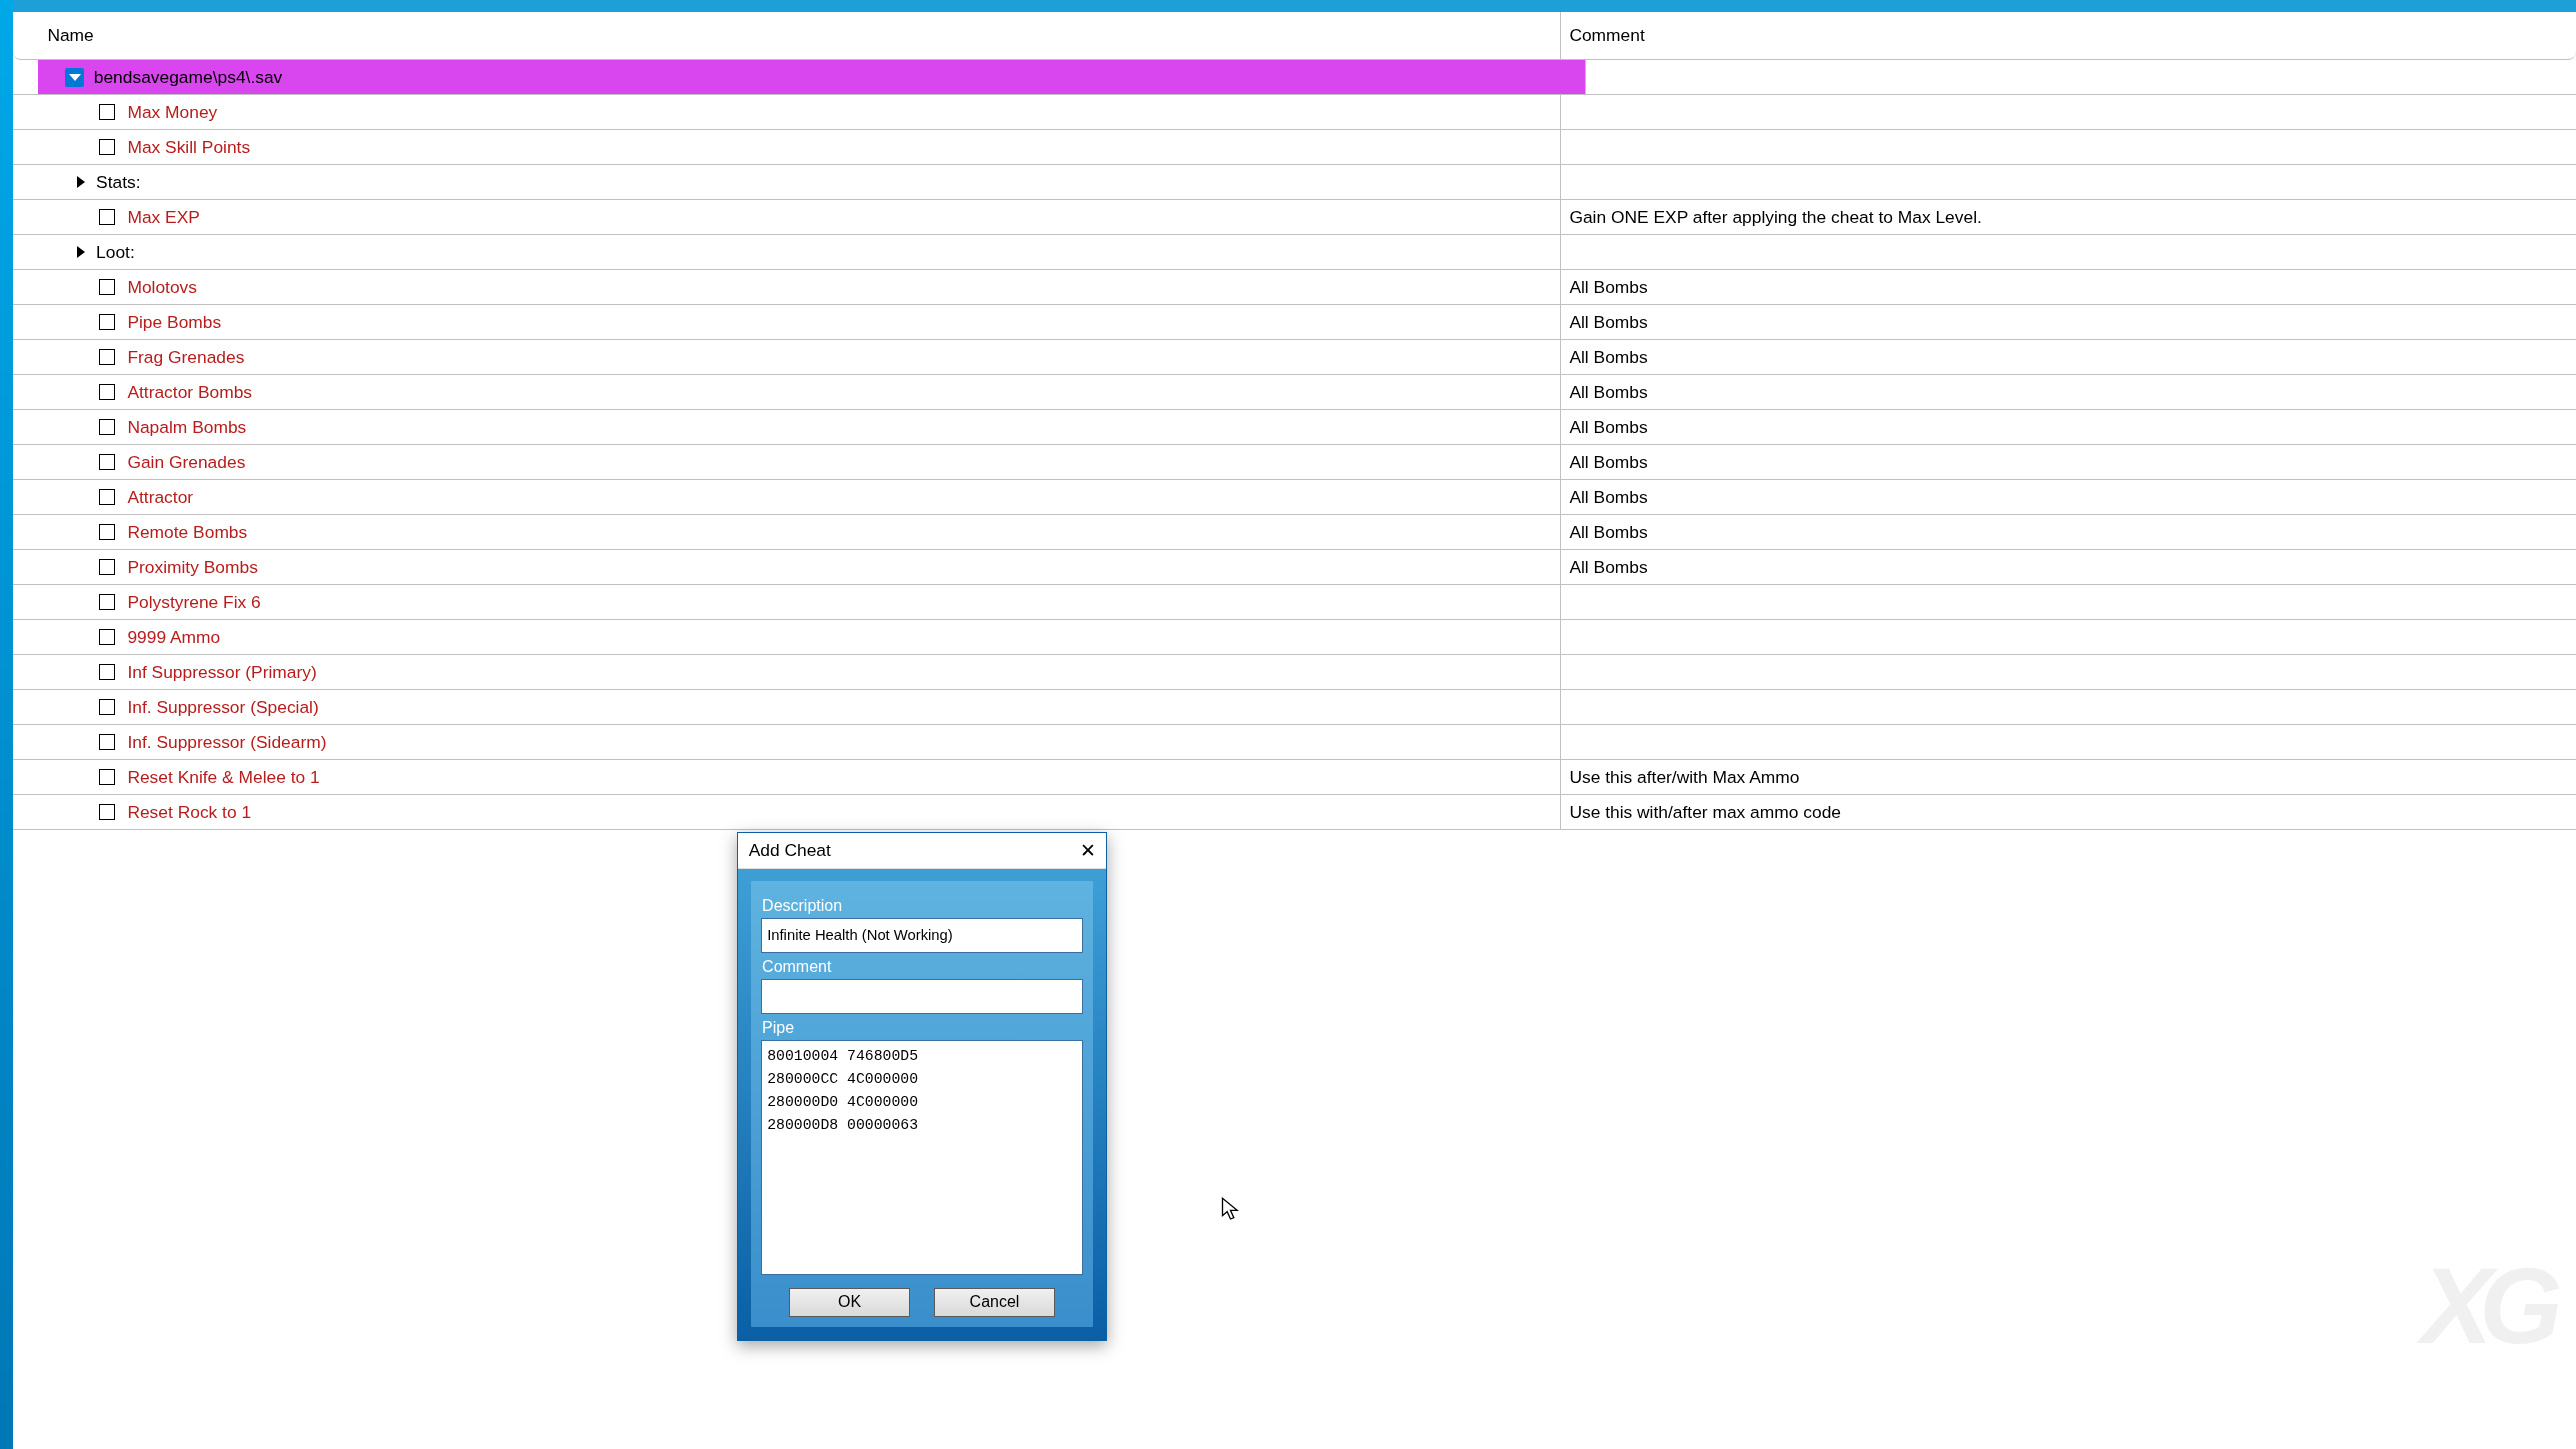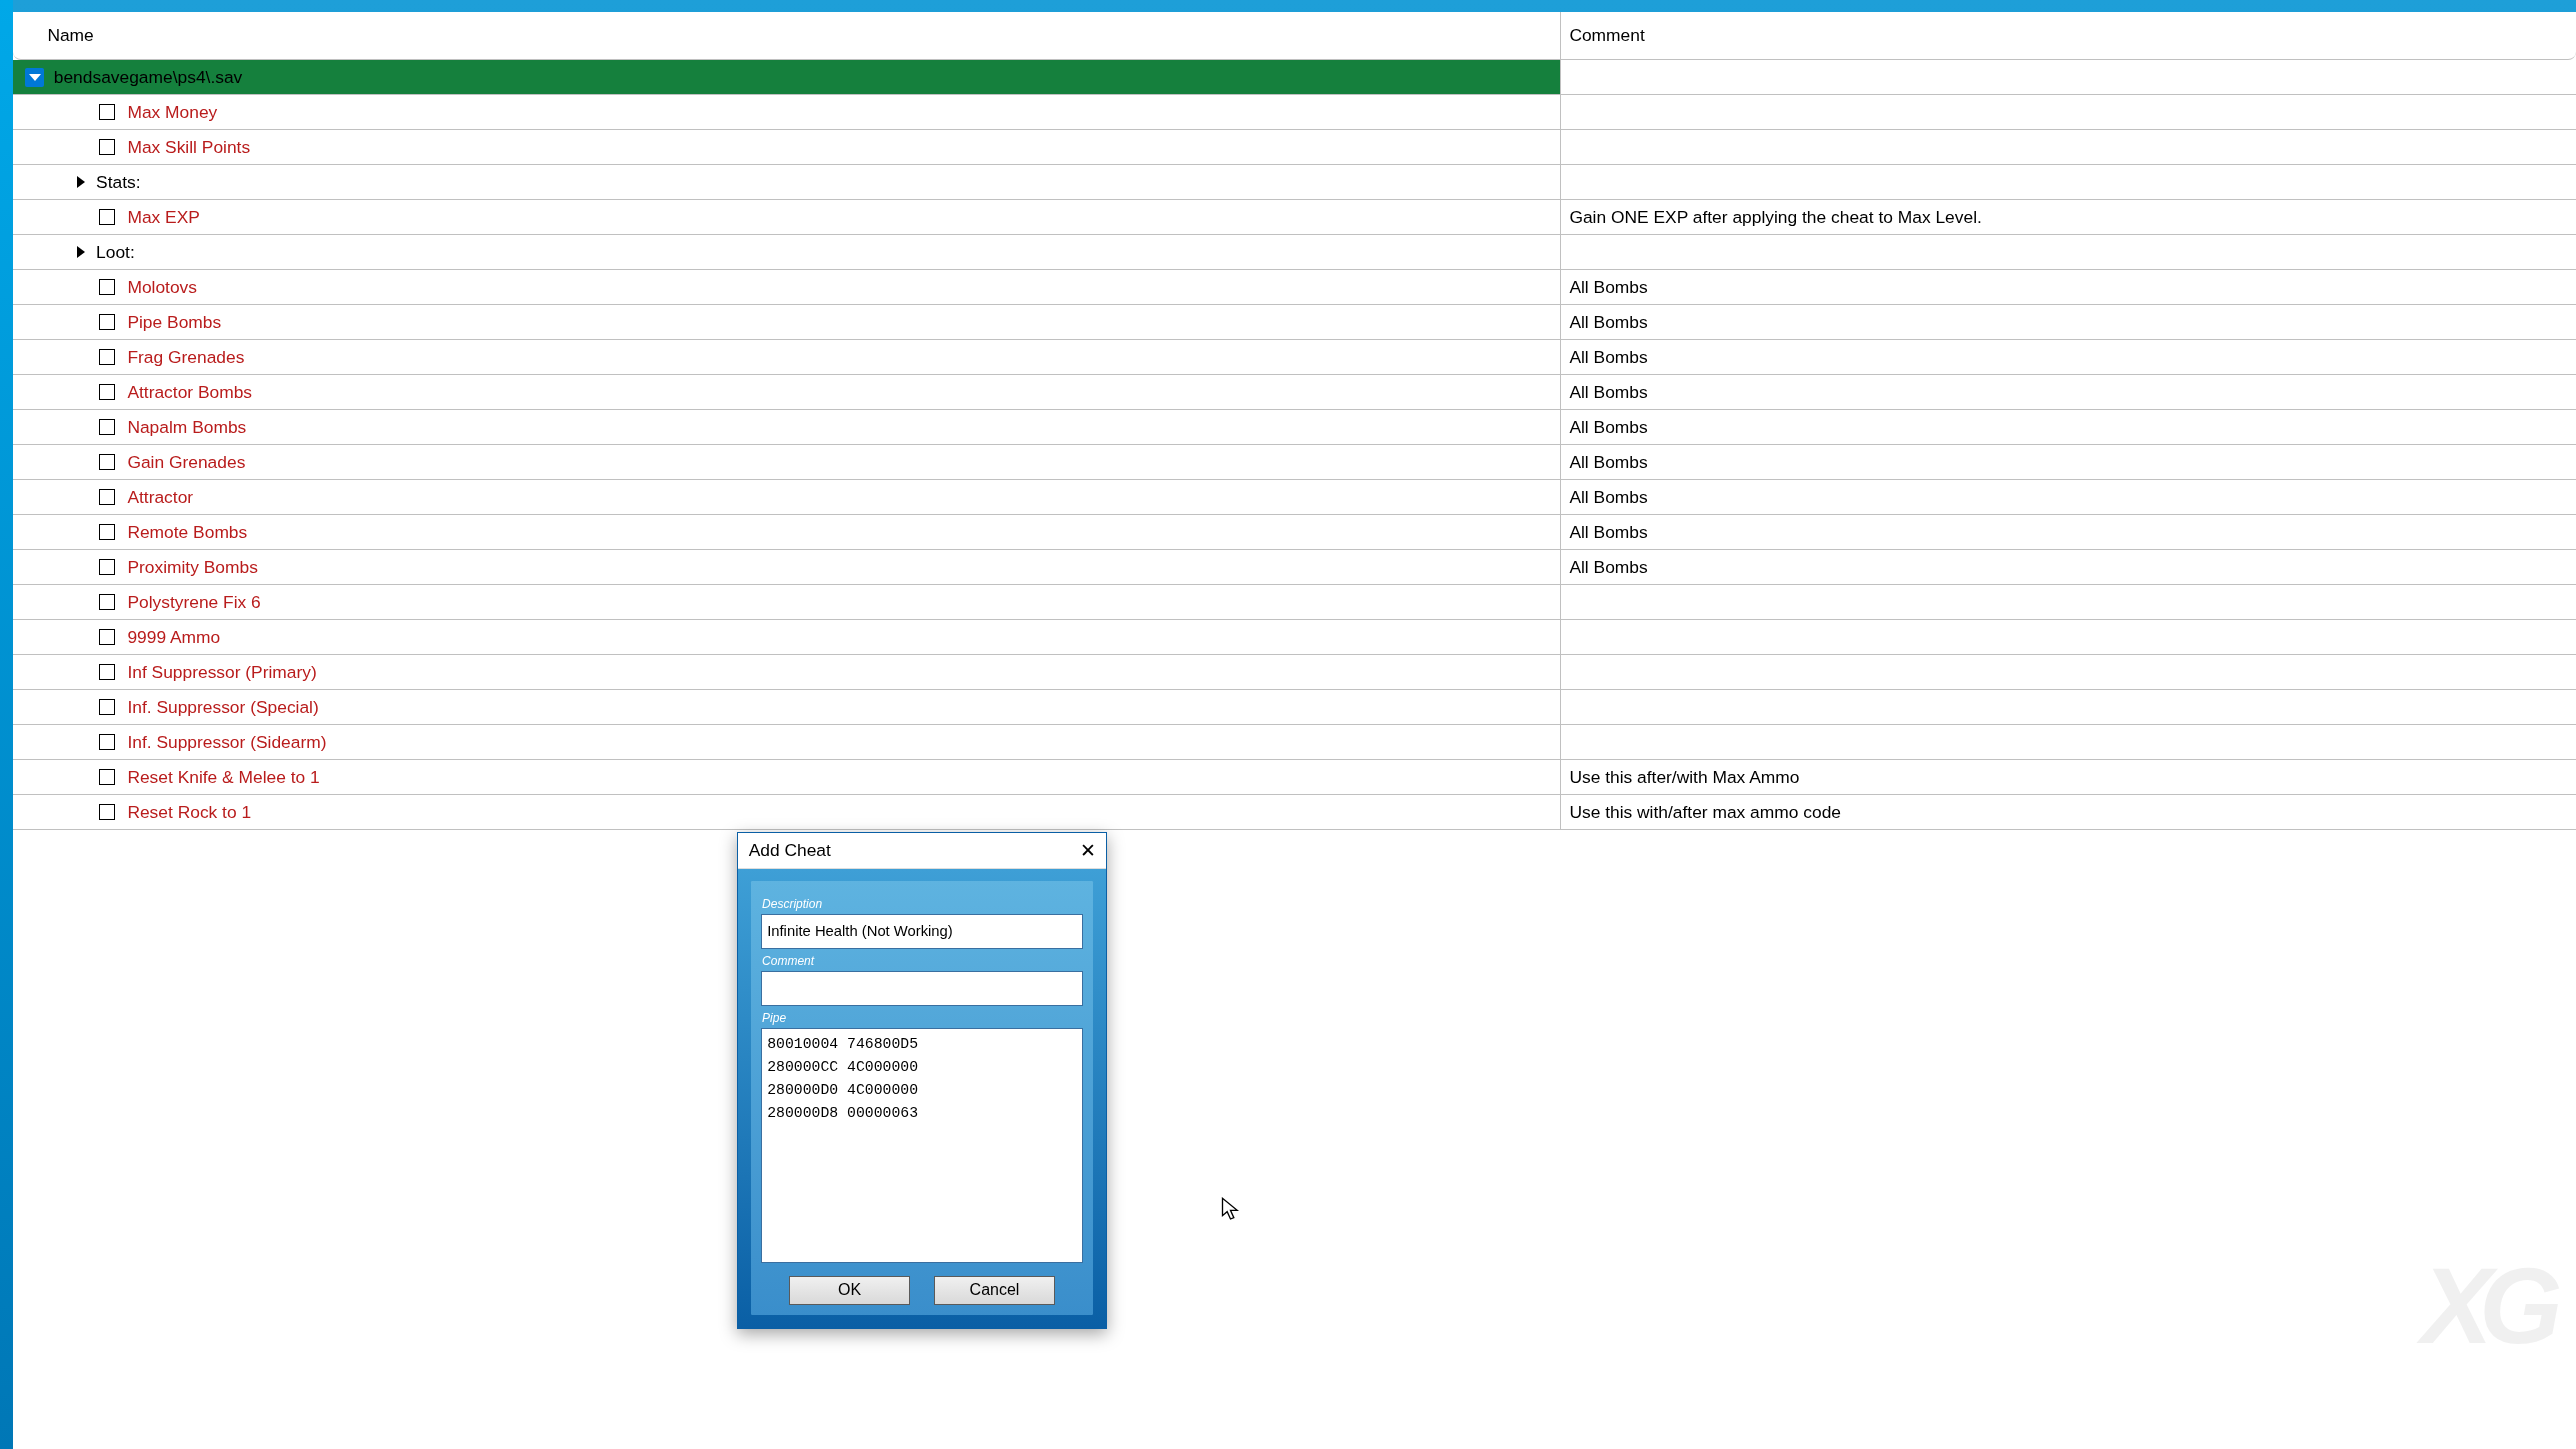--- a/index.html
+++ b/index.html
@@ -80,21 +80,21 @@
   .expander {
     width: 0; height: 0;
     display: inline-block;
     margin: 0 8px 0 0;
   }
   .expander.right {
     border-top: 6.7px solid transparent;
     border-bottom: 6.7px solid transparent;
     border-left: 8px solid #000;
   }
-  .root-row .col-name { padding-left: 12px; background-color:#15803d;}
+  .root-row .col-name { padding-left: 27px; background-color:#d946ef;margin-left:25px;}
   .root-row .tri-wrap{
     width:19px;height:19px;background:#0078d7;display:flex;align-items:center;justify-content:center;margin-right:9.4px;border-radius:2px;
   }
   .root-row .tri-down{
     width:0;height:0;border-left:6px solid transparent;border-right:6px solid transparent;border-top:7.4px solid #fff;
   }
   .group-row .col-name { padding-left: 64px; }
   .item-row .col-name { padding-left: 86px; }
   .cheat-link { color: #b91c1c; text-decoration: none; cursor: pointer; }
   .plain-text { color: #000; }
@@ -130,21 +130,21 @@
   }
   .dialog-body {
     background: linear-gradient(180deg, #3e9fd6, #0a5fa5);
     padding: 12px 13.4px 13.4px 13.4px;
   }
   .panel {
     background: linear-gradient(180deg, #5eb3e0, #3a8ecb);
     padding: 10.7px 9.4px 9.4px 9.4px;
     border-radius: 1.3px;
   }
-  .field-label { color: #fff; font-size: 12px; margin: 5.4px 1.3px 2.7px 1.3px; font-style: italic; }
+  .field-label { color: #fff; font-size: 16px; margin: 5.4px 1.3px 2.7px 1.3px; }
   .text-input {
     width: 100%;
     height: 35px;
     background: #fff;
     border: 0.7px solid #3a6fa0;
     padding: 2.7px 5.4px;
     font-size: 14.8px;
     color: #000;
   }
   .codes-area {

